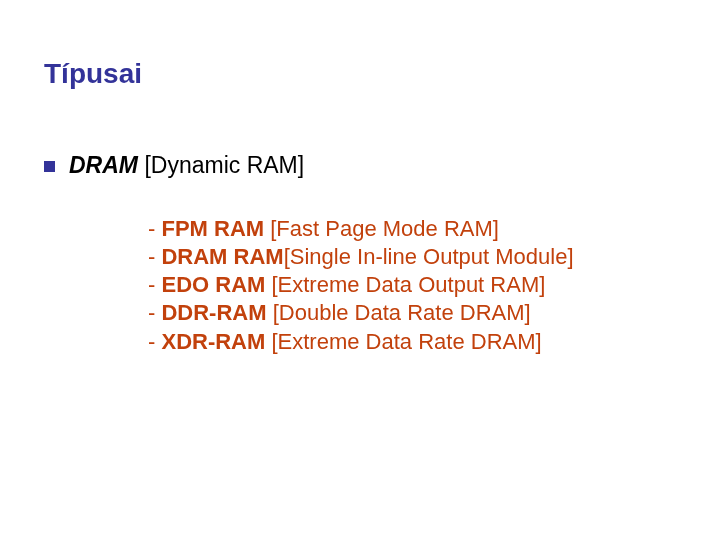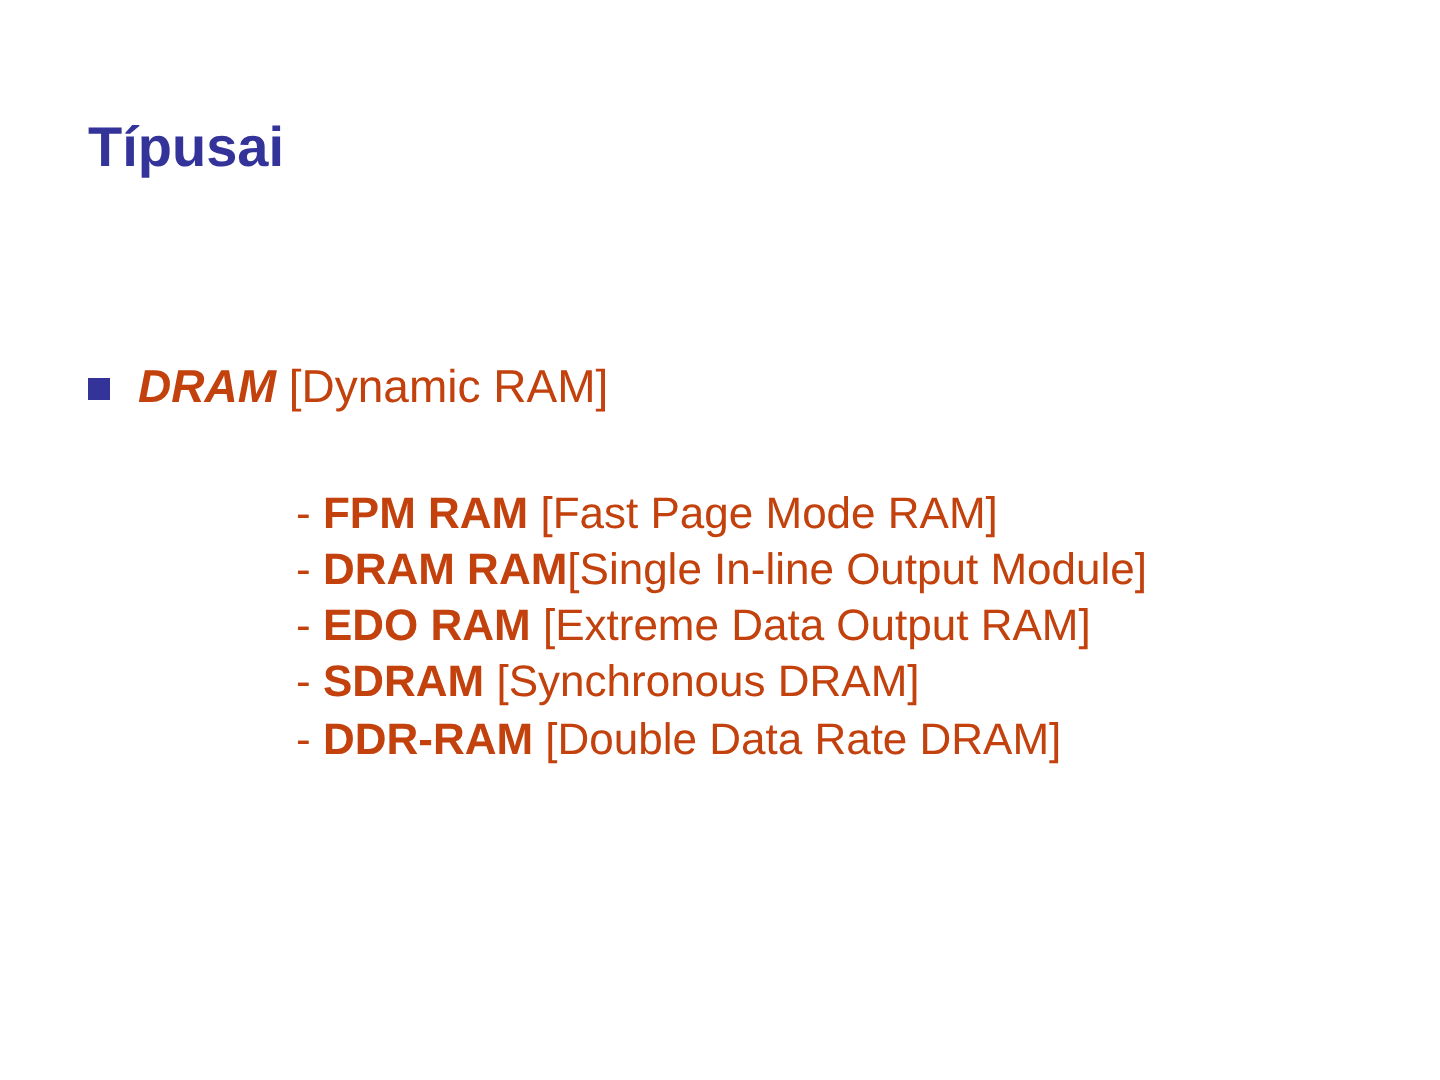--- a/index.html
+++ b/index.html
@@ -8,33 +8,33 @@
       height: 540px;
       background: #ffffff;
       font-family: Arial, Helvetica, sans-serif;
       position: relative;
     }
     .slide { padding: 58px 44px 0; }
     .title {
       color: #333399;
       font-size: 28px;
       font-weight: bold;
-      margin-bottom: 90px;
+      margin-bottom: 62px;
     }
     .l1 { display: flex; align-items: flex-start; margin-bottom: 36px; }
     .l1 .bullet {
       width: 11px;
       height: 11px;
       background: #333399;
       flex: 0 0 auto;
       margin-right: 14px;
       margin-top: 9px;
     }
     .l1 .topic {
-      color: #c2410c;
+      color: #000000;
       font-size: 23px;
     }
     .l1 .topic .head { font-style: italic; font-weight: bold; }
     .l2list { margin-left: 104px; }
     .l2 {
       color: #c2410c;
       font-size: 22px;
       line-height: 1.28;
       white-space: nowrap;
     }
@@ -61,19 +61,19 @@
     <div class="l2">
       <span class="dash">- </span><span class="name">FPM RAM</span><span class="sep"> </span><span class="desc">[Fast Page Mode RAM]</span>
     </div>
     <div class="l2">
       <span class="dash">- </span><span class="name">DRAM RAM</span><span class="sep"></span><span class="desc">[Single In-line Output Module]</span>
     </div>
     <div class="l2">
       <span class="dash">- </span><span class="name">EDO RAM</span><span class="sep">  </span><span class="desc">[Extreme Data Output RAM]</span>
     </div>
     <div class="l2">
-      <span class="dash">- </span><span class="name">SDRAM</span><span class="sep">      </span><span class="desc">[Synchronous DRAM]</span>
+      <span class="dash">- </span><span class="name">DDR-RAM</span><span class="sep">  </span><span class="desc">[Double Data Rate DRAM]</span>
     </div>
     <div class="l2">
-      <span class="dash">- </span><span class="name">DDR-RAM</span><span class="sep">  </span><span class="desc">[Double Data Rate DRAM]</span>
+      <span class="dash">- </span><span class="name">XDR-RAM</span><span class="sep">  </span><span class="desc">[Extreme Data Rate DRAM]</span>
     </div>
   </div>
 </div>
 
 </body></html>

